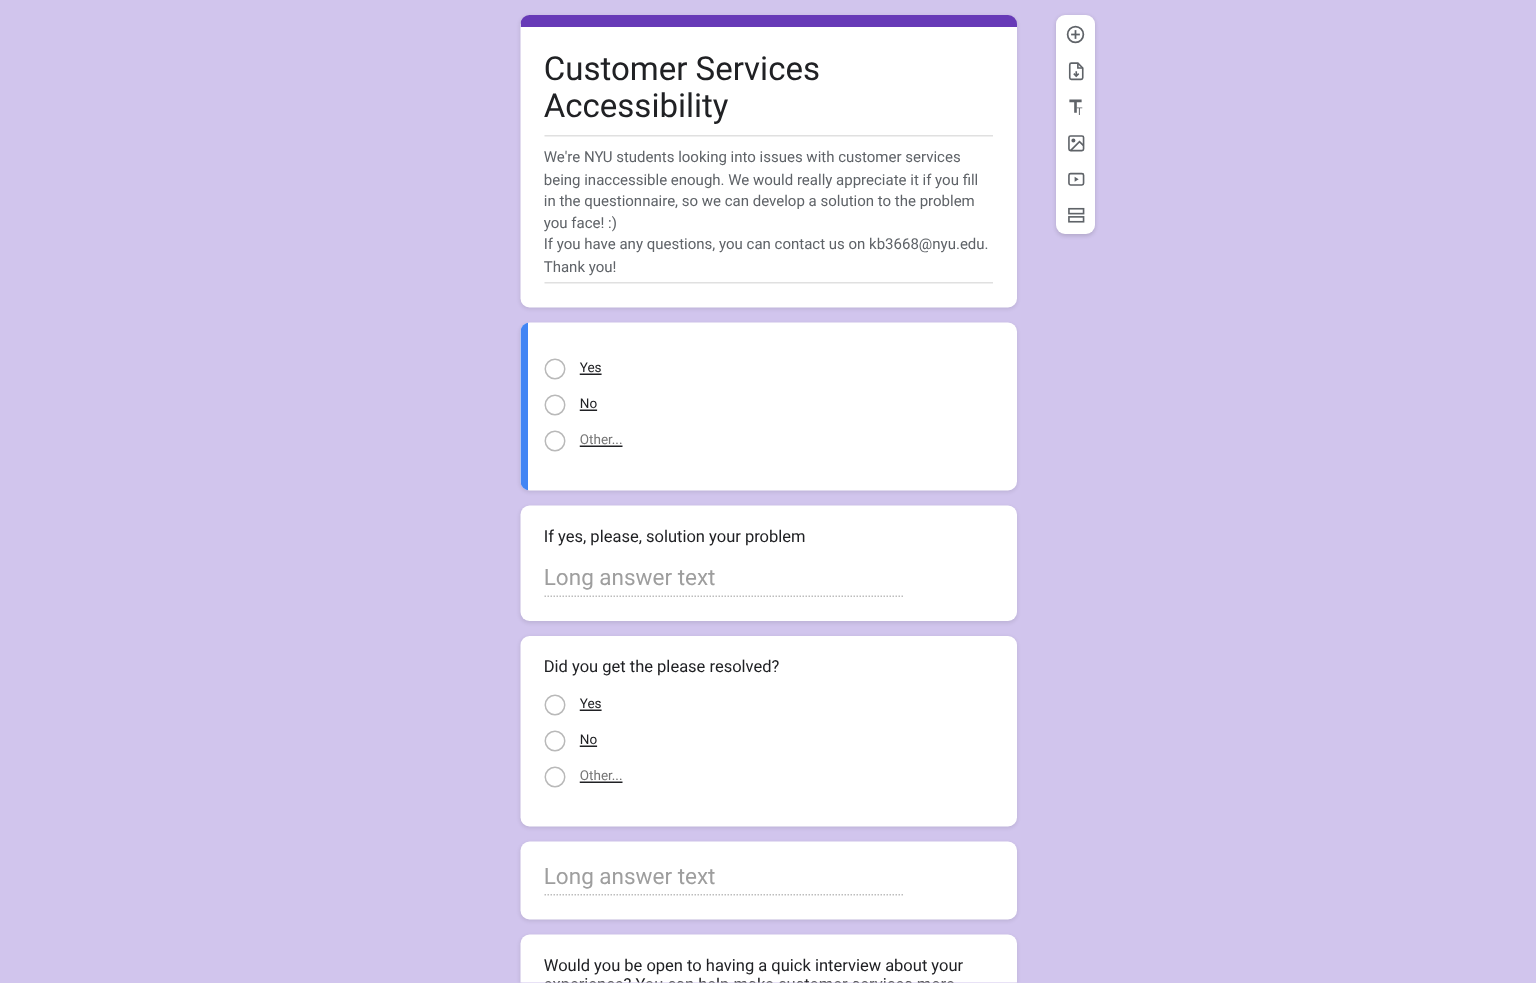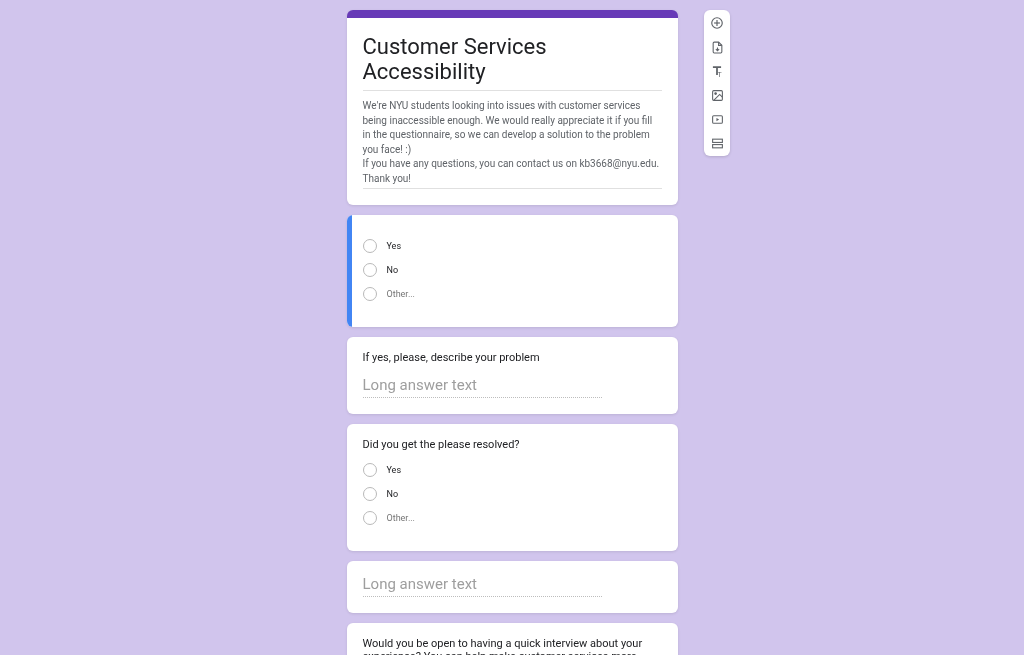--- a/index.html
+++ b/index.html
@@ -58,20 +58,21 @@
   font-size:11px;
   color:#202124;
   margin-bottom:12px;
 }
 .opt{
   display:flex;
   align-items:center;
   margin:10px 0;
   font-size:9px;
   color:#202124;
+  text-decoration:underline;
 }
 .radio{
   width:12px;height:12px;
   border:1.5px solid #b9b9b9;
   border-radius:50%;
   margin-right:10px;
   flex-shrink:0;
 }
 .placeholder-line{
   font-size:15px;
@@ -133,21 +134,21 @@
         </div>
       <div class="opt">
           <span class="radio"></span>
           <span style="color:#757575">Other...</span>
         </div>
     </div>
   </div>
 
   <div class="card">
     <div class="card-inner">
-      <div class="q-text">If yes, please, describe your problem</div>
+      <div class="q-text">If yes, please, solution your problem</div>
       <div class="placeholder-line">Long answer text</div>
     </div>
   </div>
 
   <div class="card">
     <div class="card-inner">
       <div class="q-text">Did you get the please resolved?</div>
       <div class="opt">
           <span class="radio"></span>
           <span>Yes</span>

